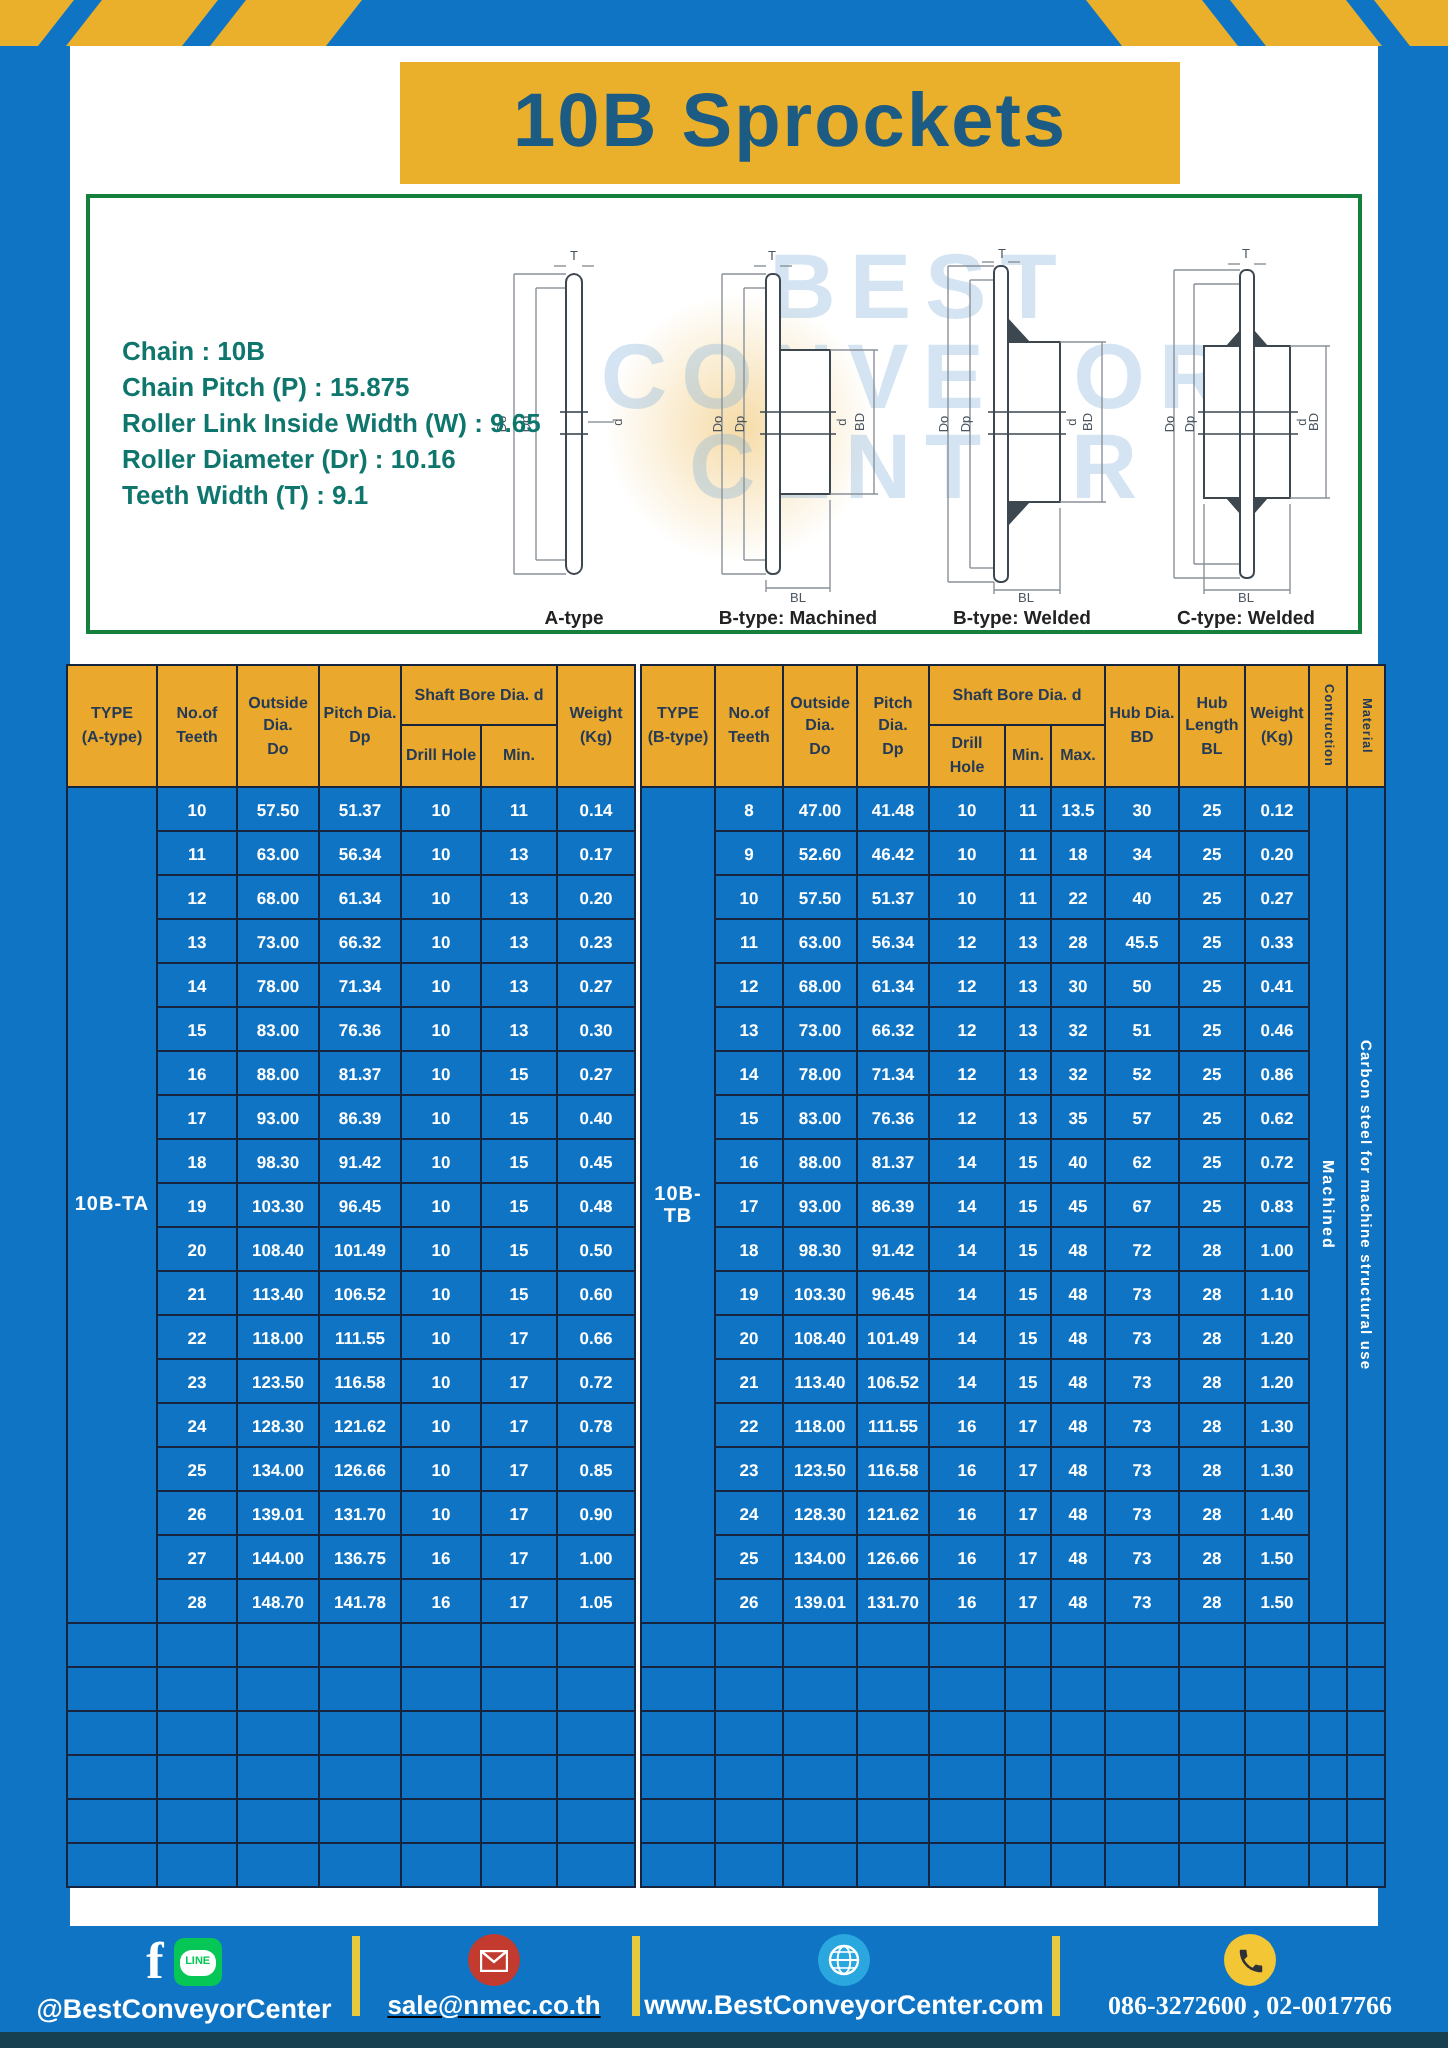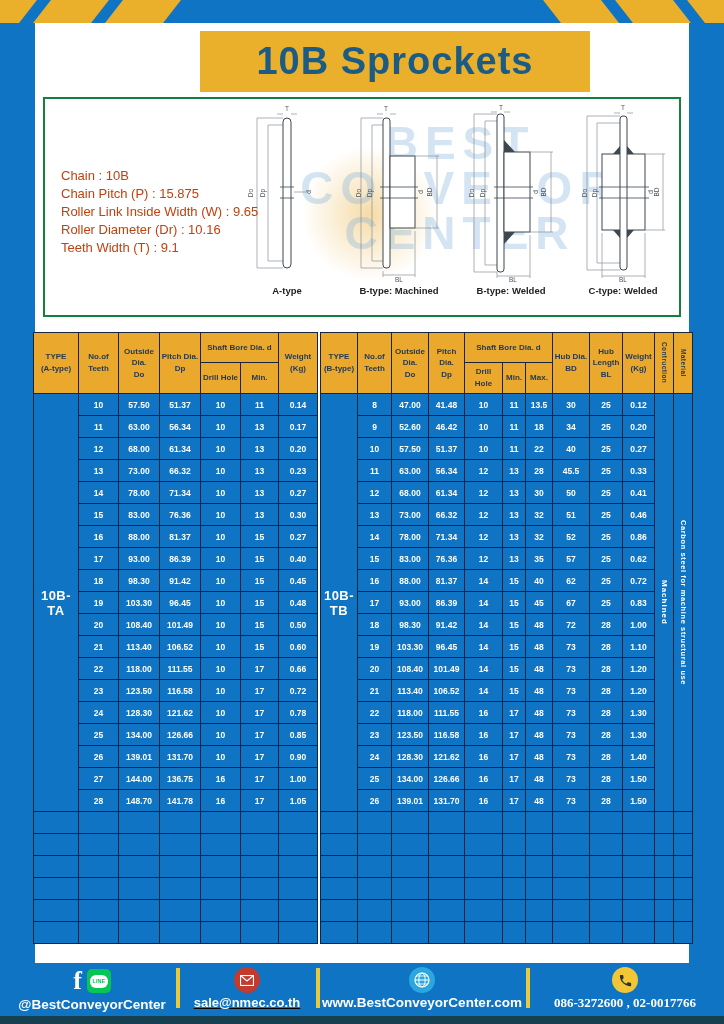--- a/index.html
+++ b/index.html
@@ -19,43 +19,43 @@
   .title-banner span { font-size:38px; font-weight:bold; color:#1c5c84; letter-spacing:1px; }
 
   
   .spec-box { position:absolute; left:8px; top:74px; width:638px; height:220px; background:#fff;
     border:2px solid #15803d; overflow:hidden; }
   .wm-text { position:absolute; left:195px; top:22px; width:440px; text-align:center; z-index:0;
     font-weight:bold; color:rgba(125,172,216,0.33); font-size:46px; line-height:0.98; letter-spacing:7px; }
   .wm-blob { position:absolute; left:235px; top:25px; width:180px; height:180px; z-index:0;
     background:radial-gradient(closest-side, rgba(238,190,95,0.55), rgba(238,190,95,0) 75%); }
   .spec-lines { position:absolute; left:16px; top:68px; z-index:2; }
-  .spec-lines div { font-size:13px; font-weight:normal; color:#c2410c; line-height:18px; white-space:nowrap; }
-  .draw-row { position:absolute; left:186px; top:6px; width:450px; height:210px; display:flex; z-index:1; }
+  .spec-lines div { font-size:13px; font-weight:bold; color:#0f766e; line-height:18px; white-space:nowrap; }
+  .draw-row { position:absolute; left:186px; top:6px; width:450px; height:210px; display:flex; z-index:1;align-items:flex-end; }
   .fig { width:112px; display:flex; flex-direction:column; align-items:center; }
   .fig svg { width:100px; height:178px; }
   .fig .cap { font-size:9.5px; color:#222; font-weight:bold; margin-top:2px; white-space:nowrap; }
   .dim { stroke:#8a9199; stroke-width:0.7; fill:none; }
   .dimtxt { font-size:6.5px; fill:#4a5560; }
   .part { fill:#ffffff; stroke:#3c4750; stroke-width:1; }
   .hole { stroke:#3c4750; stroke-width:0.8; }
   .weld { fill:#3c4750; }
 
   
   table { border-collapse:collapse; table-layout:fixed; position:absolute; }
   #tableA { left:33px; top:332px; width:284px; }
   #tableB { left:320px; top:332px; width:372px; }
   th, td { border:1.5px solid #16243e; overflow:hidden; }
   thead th { background:#eaa92c; color:#253a56; font-size:8px; font-weight:bold;
     text-align:center; white-space:pre-line; line-height:1.45; padding:1px; }
   thead tr:nth-child(1) { height:30px; }
   thead tr:nth-child(2) { height:31px; }
   tbody tr { height:22px; }
   tbody td { background:#0f74c4; color:#ffffff; font-size:8.5px; font-weight:600; text-align:center; }
-  td.type-cell { font-size:13px; letter-spacing:0.5px;text-align:center; }
+  td.type-cell { font-size:10px; letter-spacing:0.5px;text-align:center; }
   .vth { writing-mode:vertical-rl; text-orientation:mixed; font-size:6.5px; letter-spacing:0.4px; padding:2px 0; }
   td.vert-cell { writing-mode:vertical-rl; text-orientation:mixed; font-size:8px; letter-spacing:1px; }
   td.vert-cell.material { font-size:7.5px; letter-spacing:0.6px; }
 
   
   .footer-band { position:absolute; left:0; top:963px; width:724px; height:53px; background:#0f74c4; }
   .bottom-strip { position:absolute; left:0; top:1016px; width:724px; height:8px; background:#16404f; }
   .f-sec { position:absolute; top:4px; display:flex; flex-direction:column; align-items:center; }
   .f-icons { display:flex; align-items:center; gap:5px; height:28px; }
   .f-label { color:#ffffff; font-weight:bold; font-size:13.5px; margin-top:2px; white-space:nowrap; }

